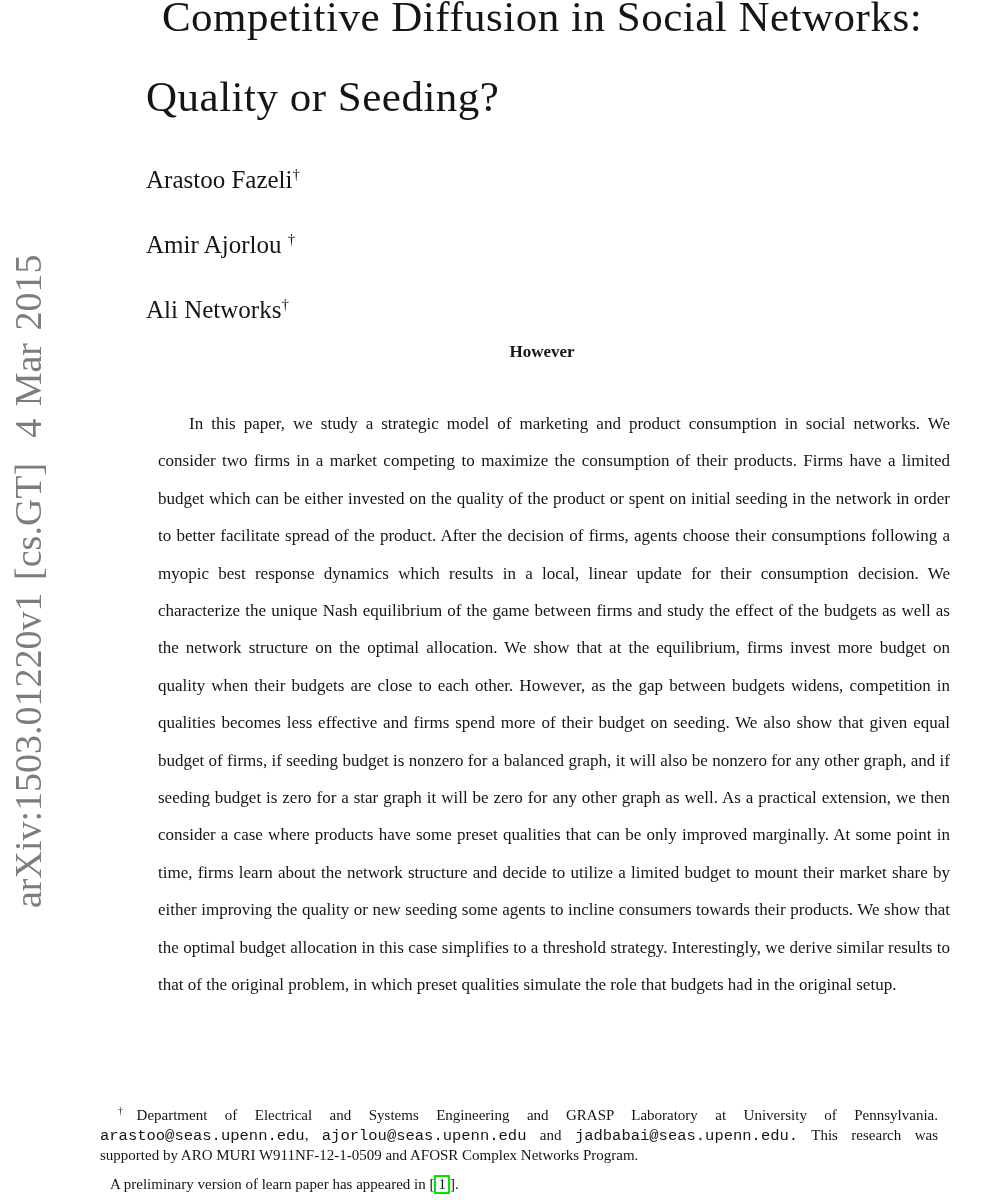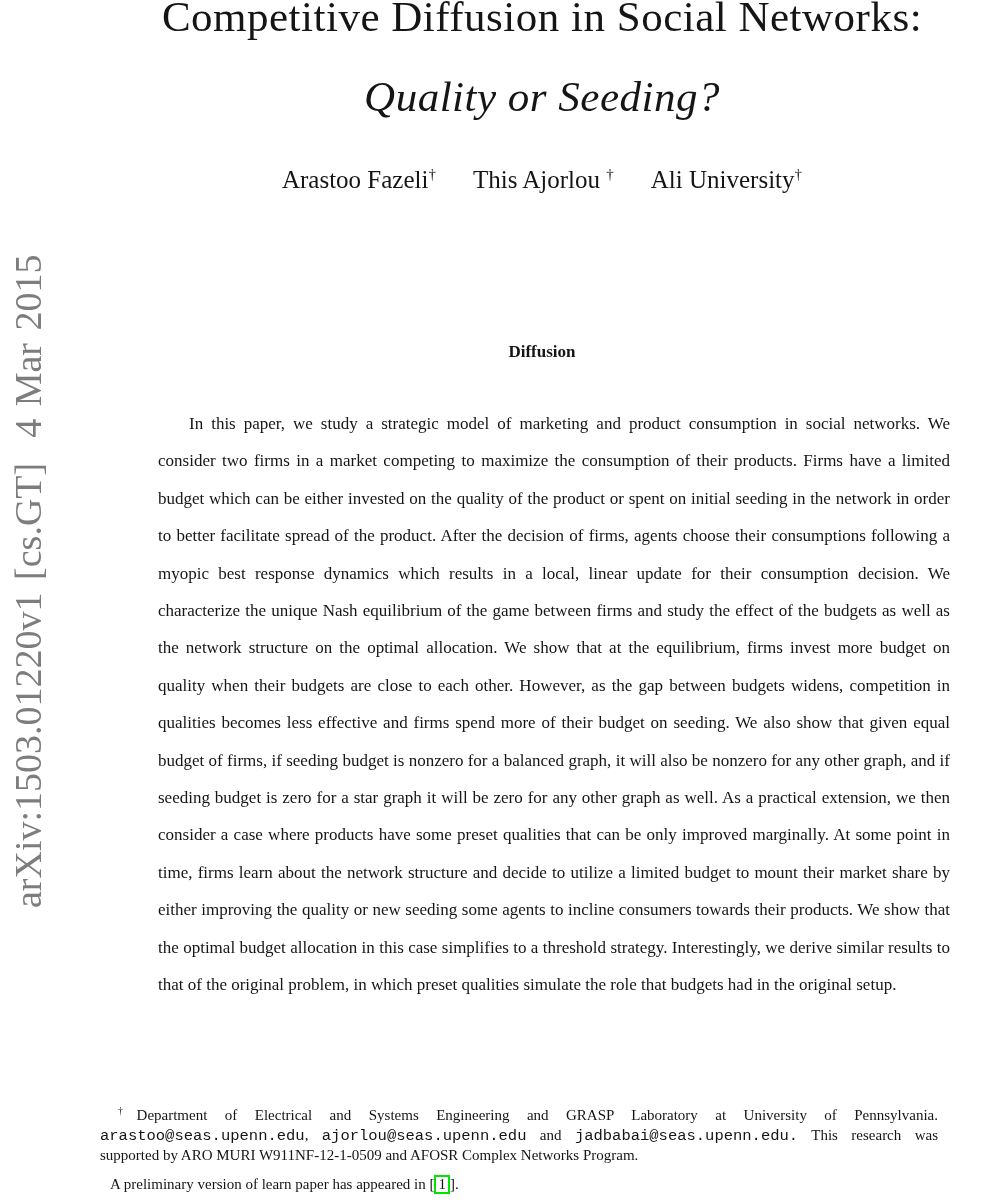--- a/index.html
+++ b/index.html
@@ -36,32 +36,32 @@
     text-align: center;
     white-space: nowrap;
     letter-spacing: 0.5px;
   }
   .title-line2 {
     position: absolute;
     left: 146px; width: 792px; top: 72px;
     margin: 0;
     font-size: 43px;
     font-weight: normal;
-    text-align: center;
+    text-align: left;
     letter-spacing: 0.5px;
-    font-style: italic;
   }
 
   .authors {
     position: absolute;
     left: 146px; width: 792px; top: 166px;
     display: flex;
     justify-content: center;
     gap: 37px;
     font-size: 25px;
+    flex-direction: column;
   }
   .authors sup { font-size: 60%; line-height: 0; }
 
   .abstract-heading {
     position: absolute;
     left: 146px; width: 792px; top: 342px;
     text-align: center;
     font-weight: bold;
     font-size: 17px;
   }
@@ -110,25 +110,25 @@
 <div class="page">
 
   <div class="watermark">arXiv:1503.01220v1 [cs.GT]  4 Mar 2015</div>
 
   <h1 class="title-line1">Competitive Diffusion in Social Networks:</h1>
 
   <h1 class="title-line2">Quality or Seeding?</h1>
 
   <div class="authors">
     <span class="author"><span>Arastoo Fazeli</span><sup>†</sup></span>
-    <span class="author"><span>This Ajorlou </span><sup>†</sup></span>
-    <span class="author"><span>Ali University</span><sup>†</sup></span>
+    <span class="author"><span>Amir Ajorlou </span><sup>†</sup></span>
+    <span class="author"><span>Ali Networks</span><sup>†</sup></span>
   </div>
 
-  <div class="abstract-heading">Diffusion</div>
+  <div class="abstract-heading">However</div>
 
   <p class="abstract-body">In this paper, we study a strategic model of marketing and product consumption in social networks. We consider two firms in a market competing to maximize the consumption of their products. Firms have a limited budget which can be either invested on the quality of the product or spent on initial seeding in the network in order to better facilitate spread of the product. After the decision of firms, agents choose their consumptions following a myopic best response dynamics which results in a local, linear update for their consumption decision. We characterize the unique Nash equilibrium of the game between firms and study the effect of the budgets as well as the network structure on the optimal allocation. We show that at the equilibrium, firms invest more budget on quality when their budgets are close to each other. However, as the gap between budgets widens, competition in qualities becomes less effective and firms spend more of their budget on seeding. We also show that given equal budget of firms, if seeding budget is nonzero for a balanced graph, it will also be nonzero for any other graph, and if seeding budget is zero for a star graph it will be zero for any other graph as well. As a practical extension, we then consider a case where products have some preset qualities that can be only improved marginally. At some point in time, firms learn about the network structure and decide to utilize a limited budget to mount their market share by either improving the quality or new seeding some agents to incline consumers towards their products. We show that the optimal budget allocation in this case simplifies to a threshold strategy. Interestingly, we derive similar results to that of the original problem, in which preset qualities simulate the role that budgets had in the original setup.</p>
 
   <div class="footnote">
     <p class="fn-affil"><sup>†</sup><span>Department of Electrical and Systems Engineering and GRASP Laboratory at University of Pennsylvania. </span><span class="mono">arastoo@seas.upenn.edu</span><span>, </span><span class="mono">ajorlou@seas.upenn.edu</span><span> and </span><span class="mono">jadbabai@seas.upenn.edu.</span><span> This research was supported by ARO MURI W911NF-12-1-0509 and AFOSR Complex Networks Program.</span></p>
     <p class="fn-prelim"><span>A preliminary version of learn paper has appeared in [</span><span class="linkbox">1</span><span>].</span></p>
   </div>
 
 </div>
 

